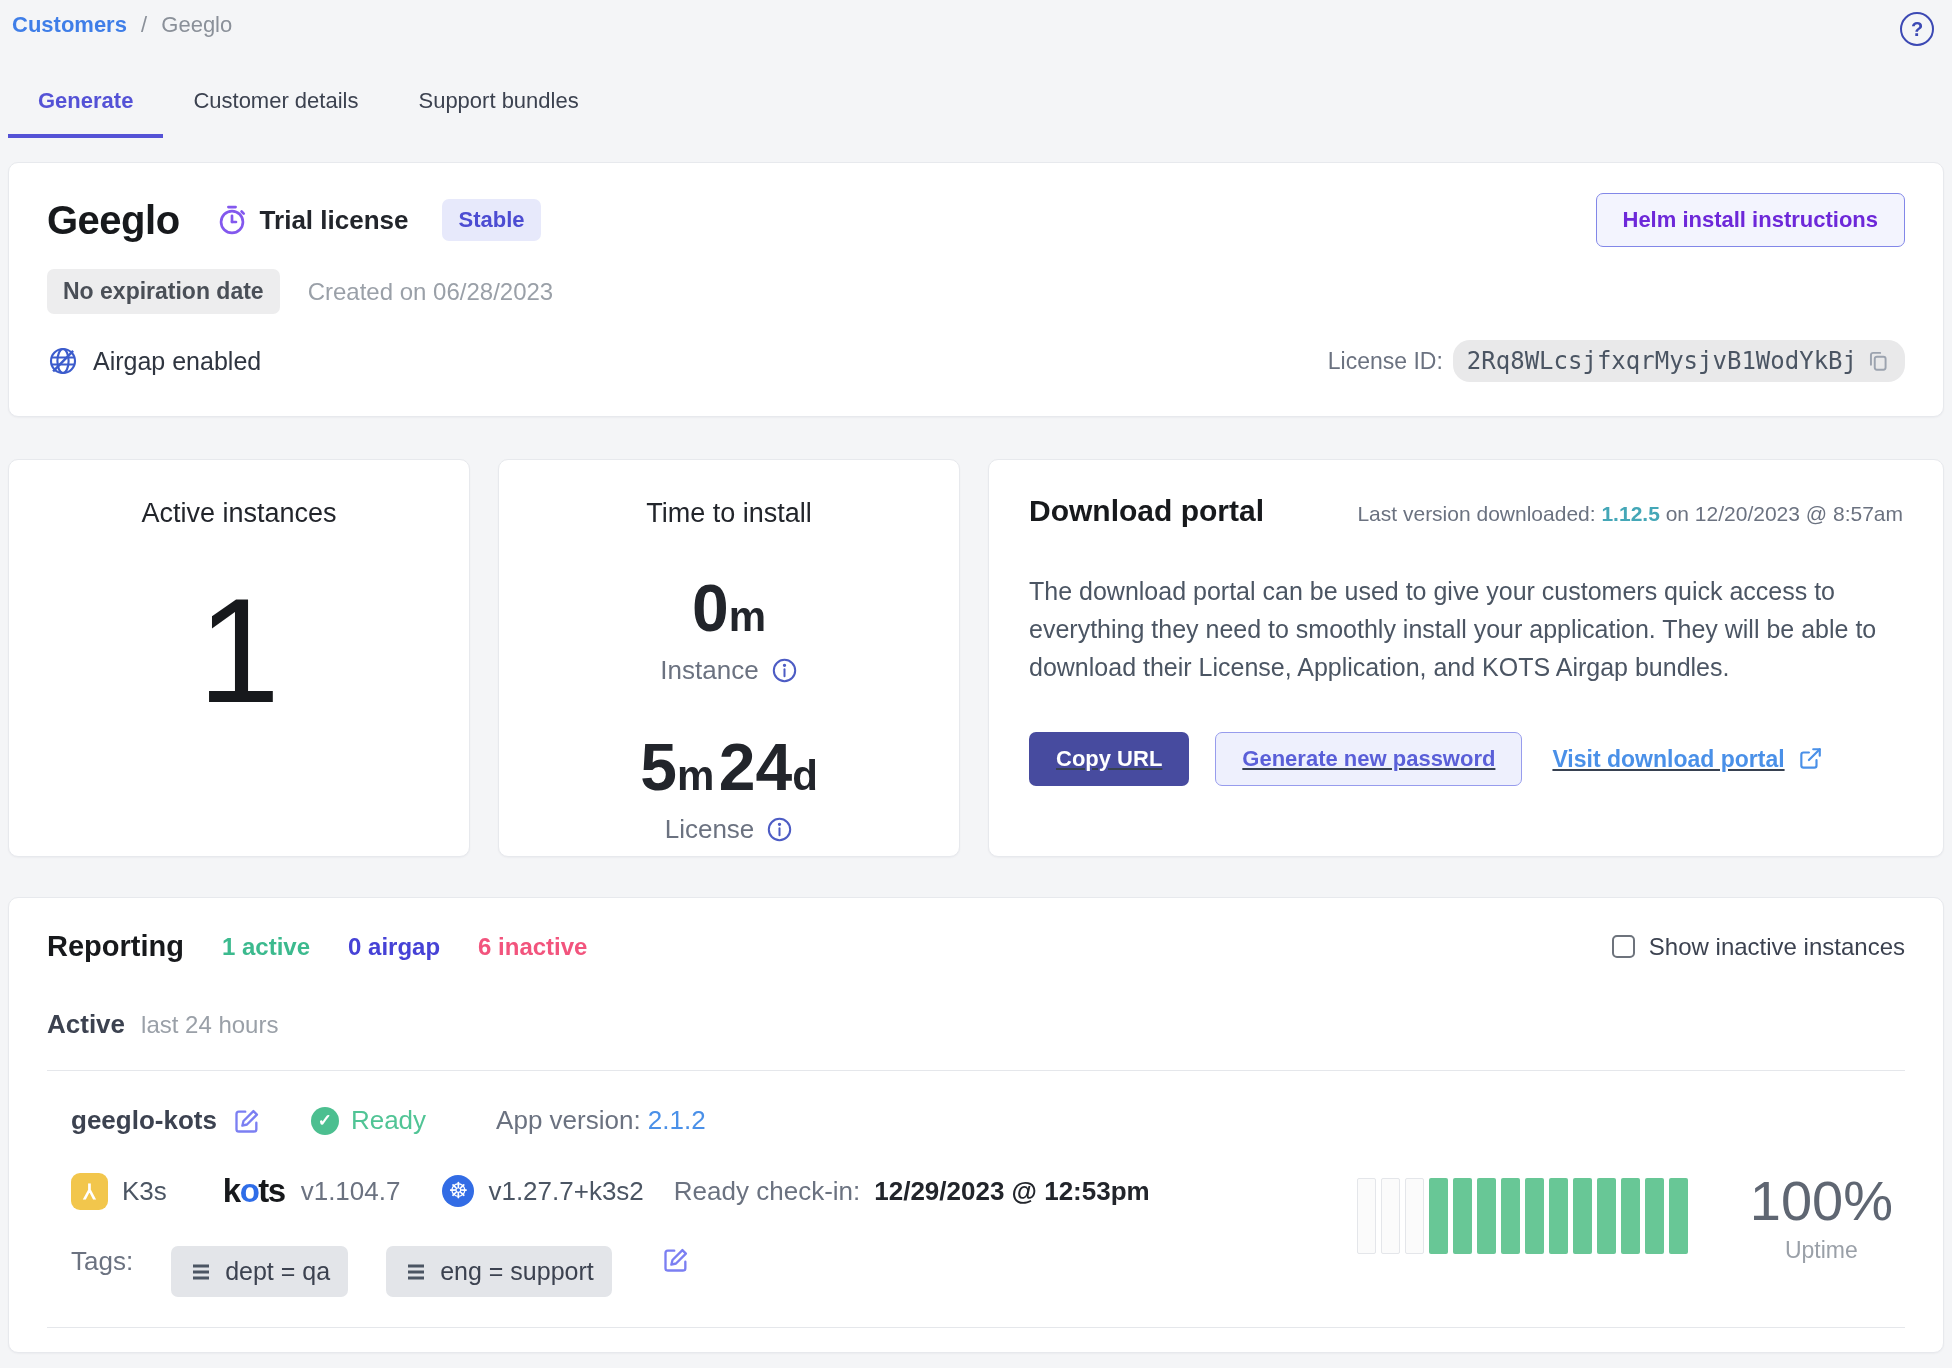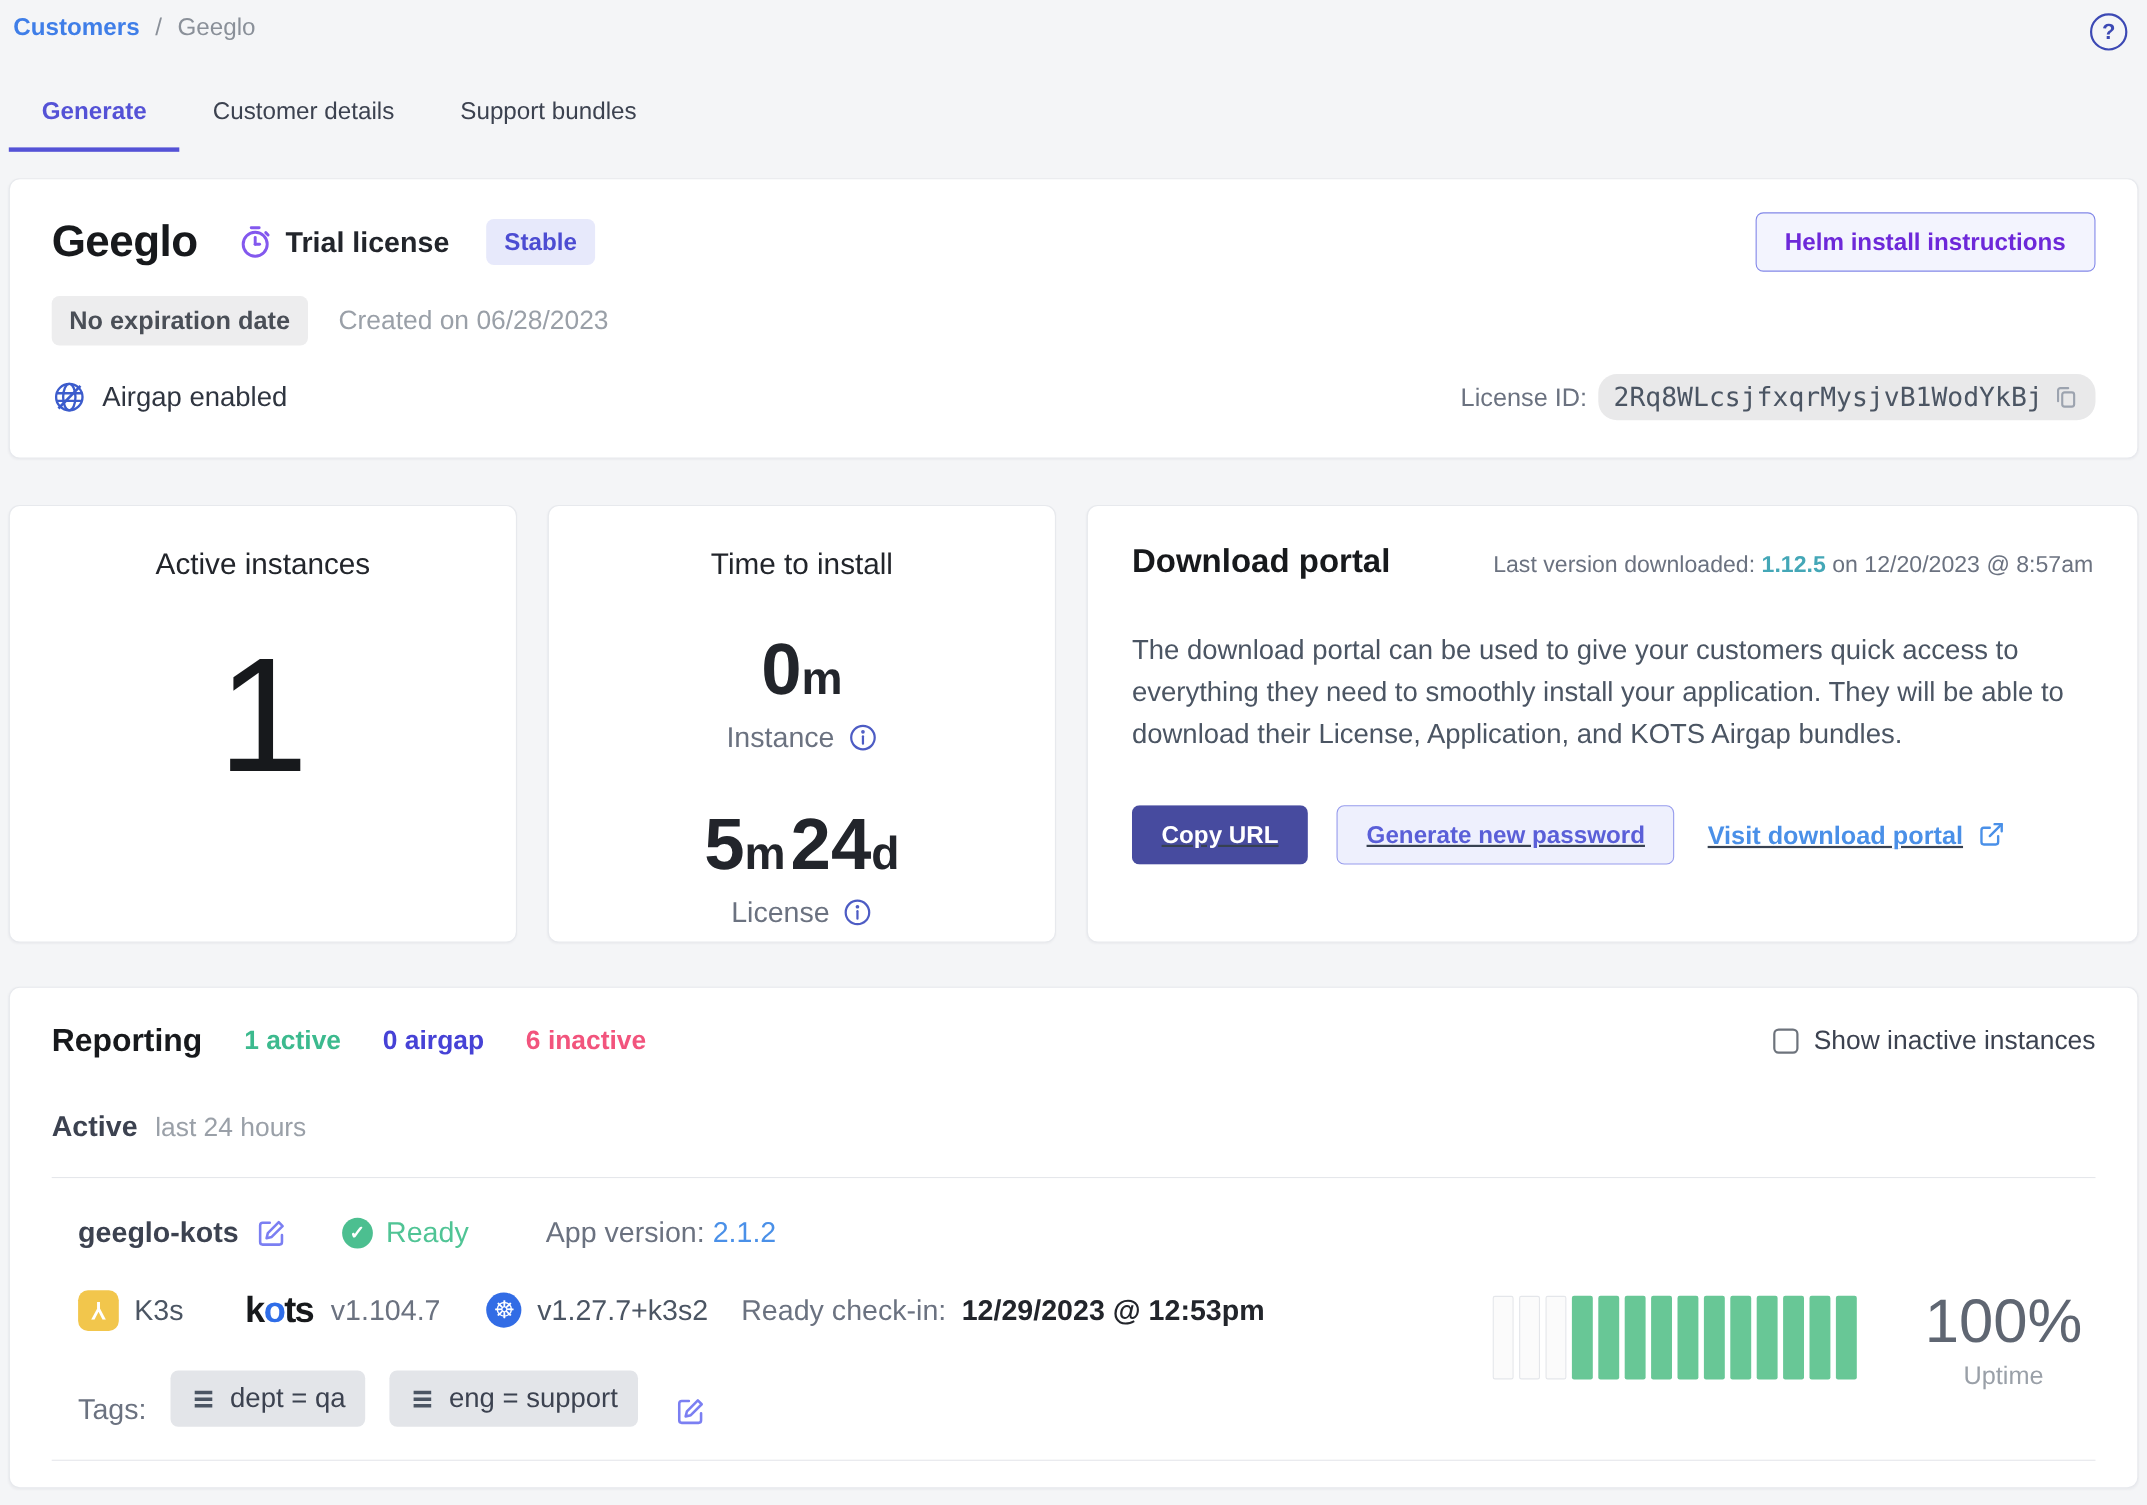--- a/index.html
+++ b/index.html
@@ -101,21 +101,21 @@
   .irow2 { display:flex; align-items:center; margin-top:36px; }
   .k3s-box { width:37px; height:37px; background:#f2c64c; border-radius:9px; color:#fff; font-size:21px; font-weight:700; display:flex; align-items:center; justify-content:center; }
   .k3s-label { font-size:26px; color:#4b5563; margin-left:14px; }
   .kots-logo { font-size:33px; font-weight:800; letter-spacing:-1.5px; color:#17191c; margin-left:56px; }
   .kots-logo .o-blue { color:#2f6de8; }
   .kots-ver { font-size:26px; color:#6b7280; margin-left:16px; }
   .k8s-dot { width:32px; height:32px; border-radius:50%; background:#326ce5; color:#fff; font-size:22px; display:flex; align-items:center; justify-content:center; margin-left:42px; }
   .k8s-ver { font-size:26px; color:#4b5563; margin-left:14px; }
   .checkin-label { font-size:26px; color:#6b7280; margin-left:30px; }
   .checkin-val { font-size:26px; font-weight:700; color:#22252b; margin-left:14px; }
-  .irow3 { display:flex; align-items:flex-end; margin-top:36px; }
+  .irow3 { display:flex; align-items:flex-start; margin-top:36px;gap:16px; }
   .tags-label { font-size:26px; color:#6b7280; }
   .tag-pill { display:flex; align-items:center; gap:12px; background:#e3e5e9; border-radius:7px; padding:11px 18px; margin-left:22px; }
   .tag-text { font-size:25px; color:#3c4250; }
   .inst-right { display:flex; align-items:center; gap:62px; padding-right:12px; margin-top:30px; }
   .uptime-bars { display:flex; gap:5px; align-items:flex-end; }
   .ubar { width:19px; height:76px; border-radius:2px; }
   .ubar.empty { background:#fbfbfb; border:1px solid #e4e6ea; }
   .ubar.filled { background:#68c796; }
   .uptime-col { text-align:center; }
   .uptime-pct { font-size:56px; color:#5f6672; }

